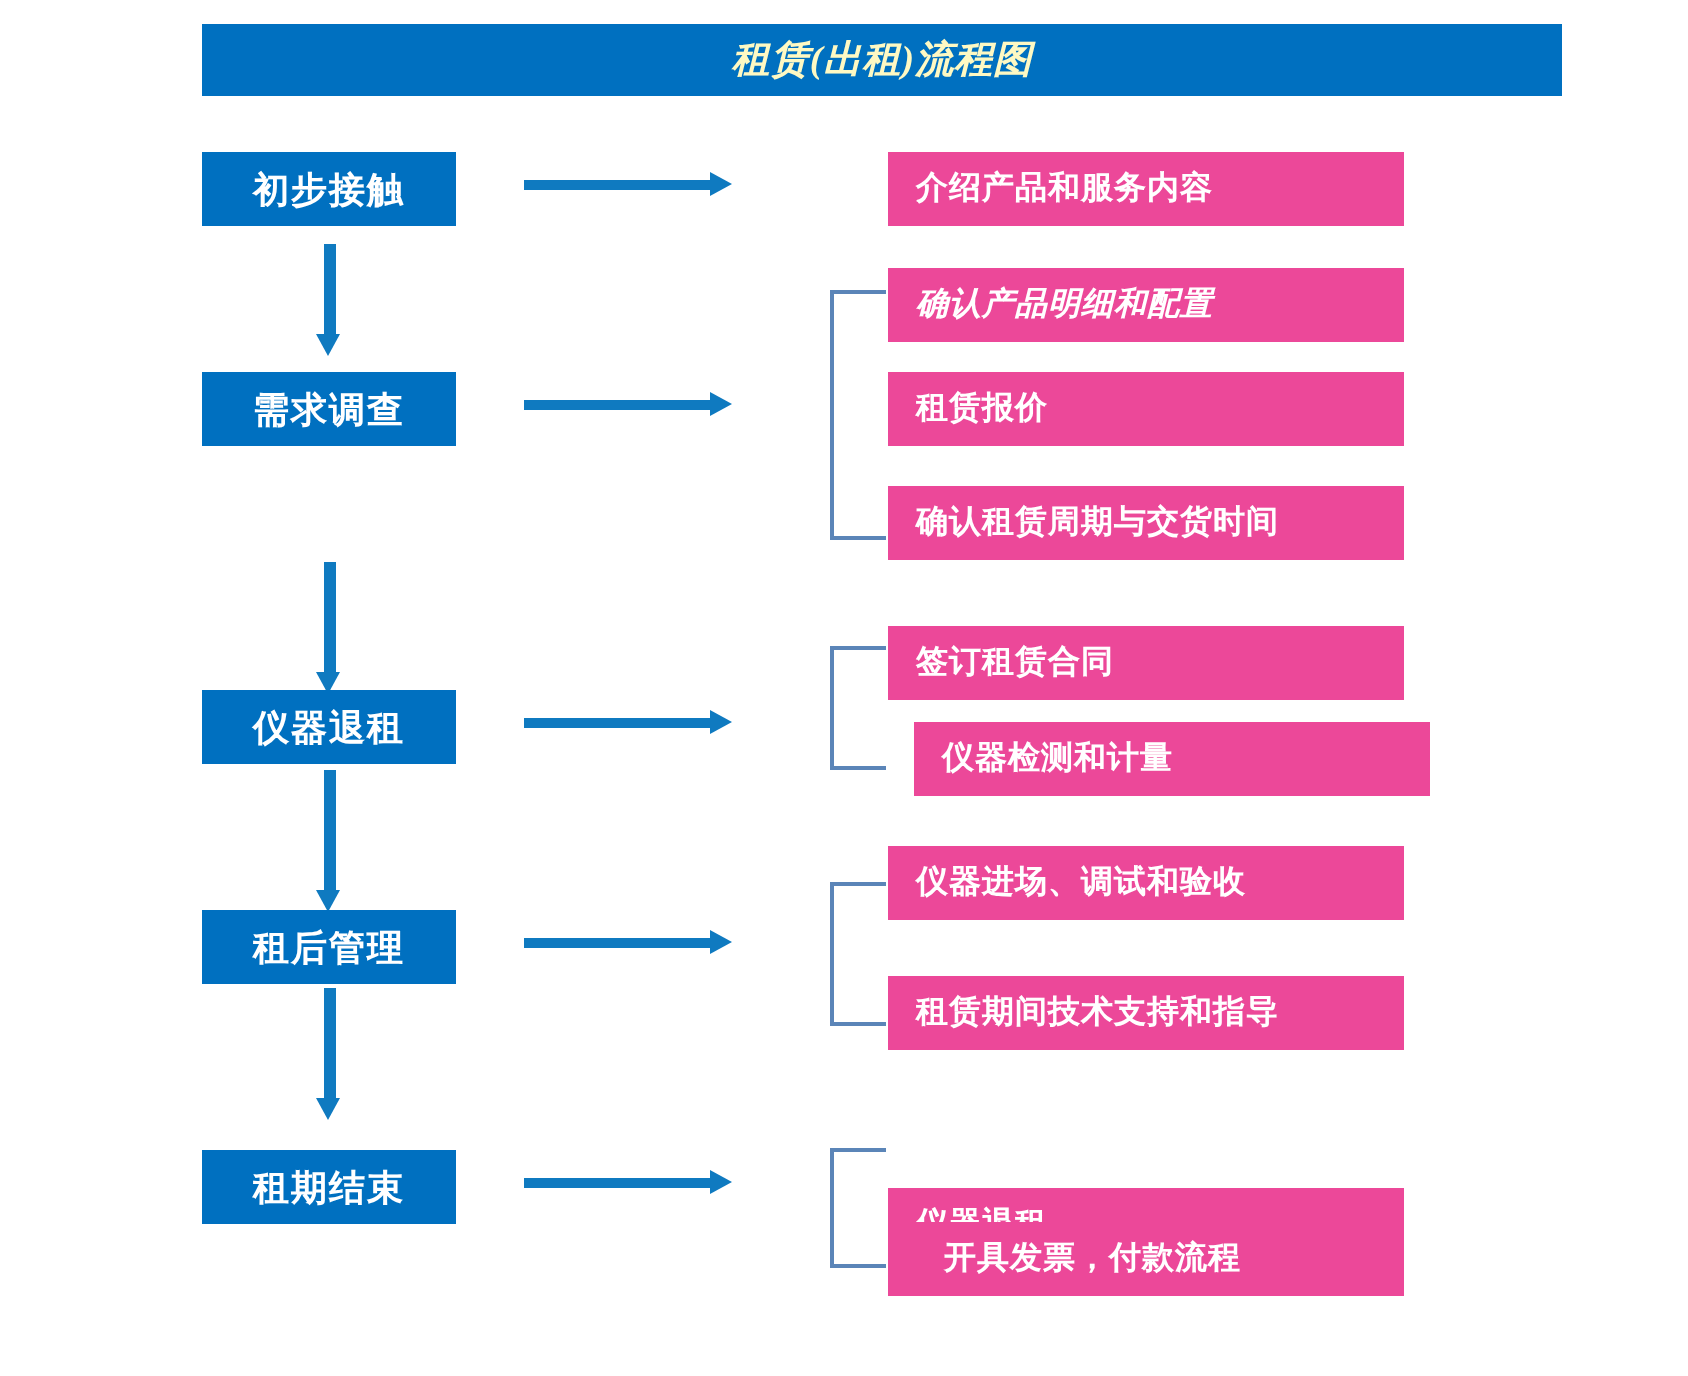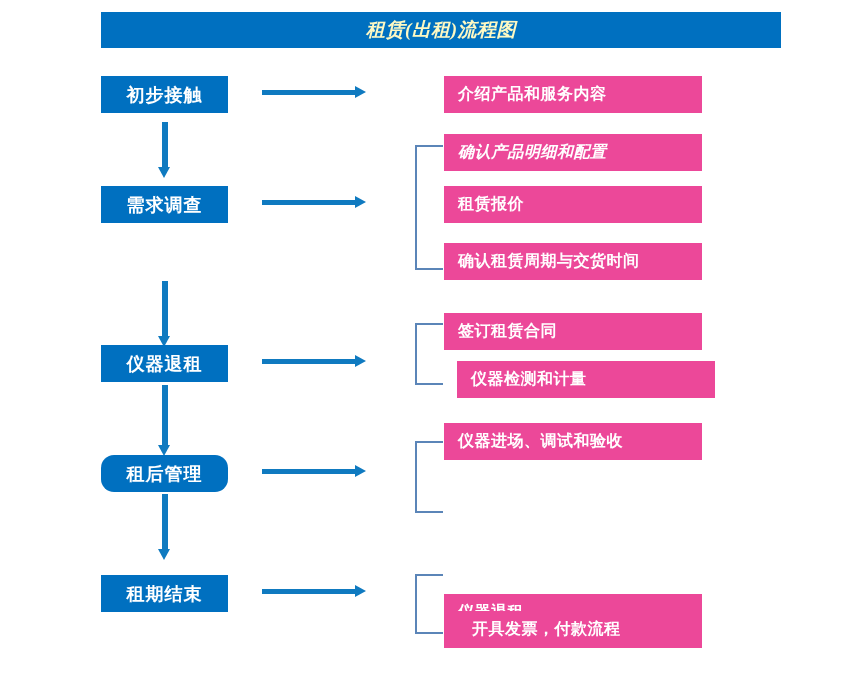--- a/index.html
+++ b/index.html
@@ -182,31 +182,32 @@
 
   <div class="detail-box" style="top:313px;font-family:Liberation Mono, monospace;">签订租赁合同</div>
 
   <div class="detail-box" style="top:361px;margin-left:13px;">仪器检测和计量</div>
 
   <div class="v-arrow" style="top:385px;height:71px;">
     <div class="shaft" style="height:60px;"></div>
     <div class="head" style="top:60px;"></div>
   </div>
 
-  <div class="stage-box" style="top:455px;border-radius:13px;">租后管理</div>
+  <div class="stage-box" style="top:455px;">租后管理</div>
 
   <div class="h-arrow" style="top:465px;">
     <div class="shaft"></div>
     <div class="head"></div>
   </div>
 
   <div class="bracket" style="top:441px;height:72px;"></div>
 
   <div class="detail-box" style="top:423px;">仪器进场、调试和验收</div>
 
+  <div class="detail-box" style="top:488px;">租赁期间技术支持和指导</div>
 
   <div class="v-arrow" style="top:494px;height:66px;">
     <div class="shaft" style="height:55px;"></div>
     <div class="head" style="top:55px;"></div>
   </div>
 
   <div class="stage-box" style="top:575px;">租期结束</div>
 
   <div class="h-arrow" style="top:585px;">
     <div class="shaft"></div>

